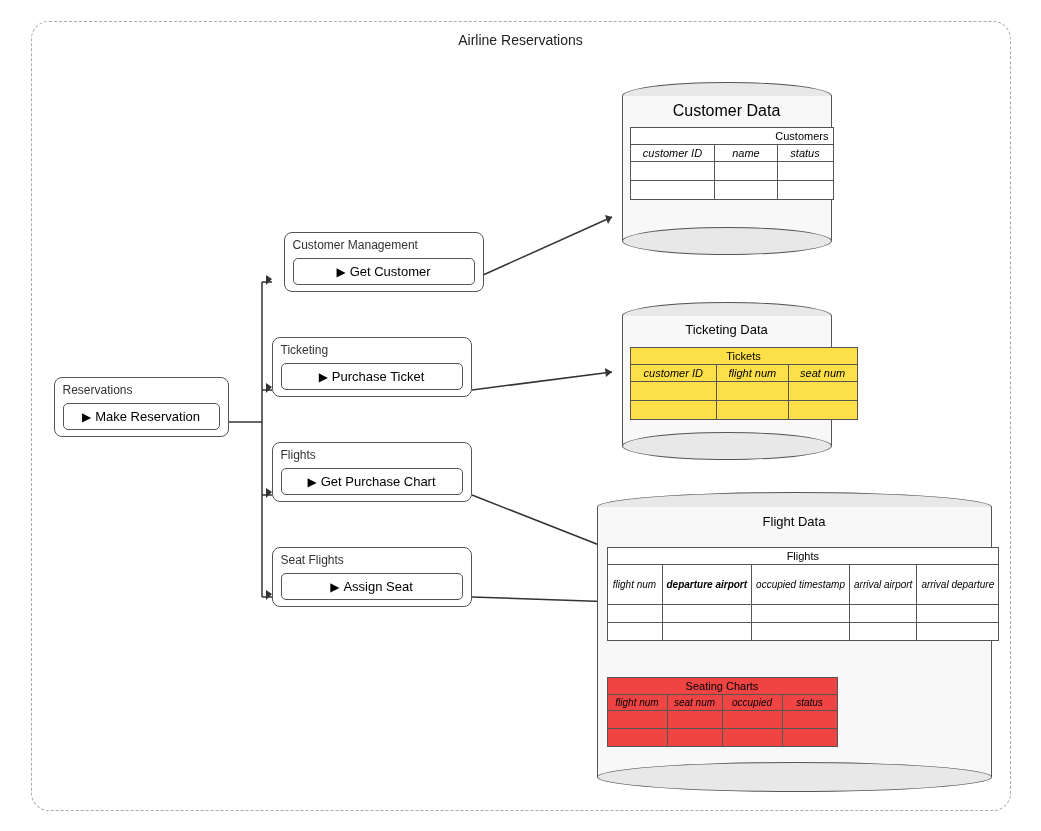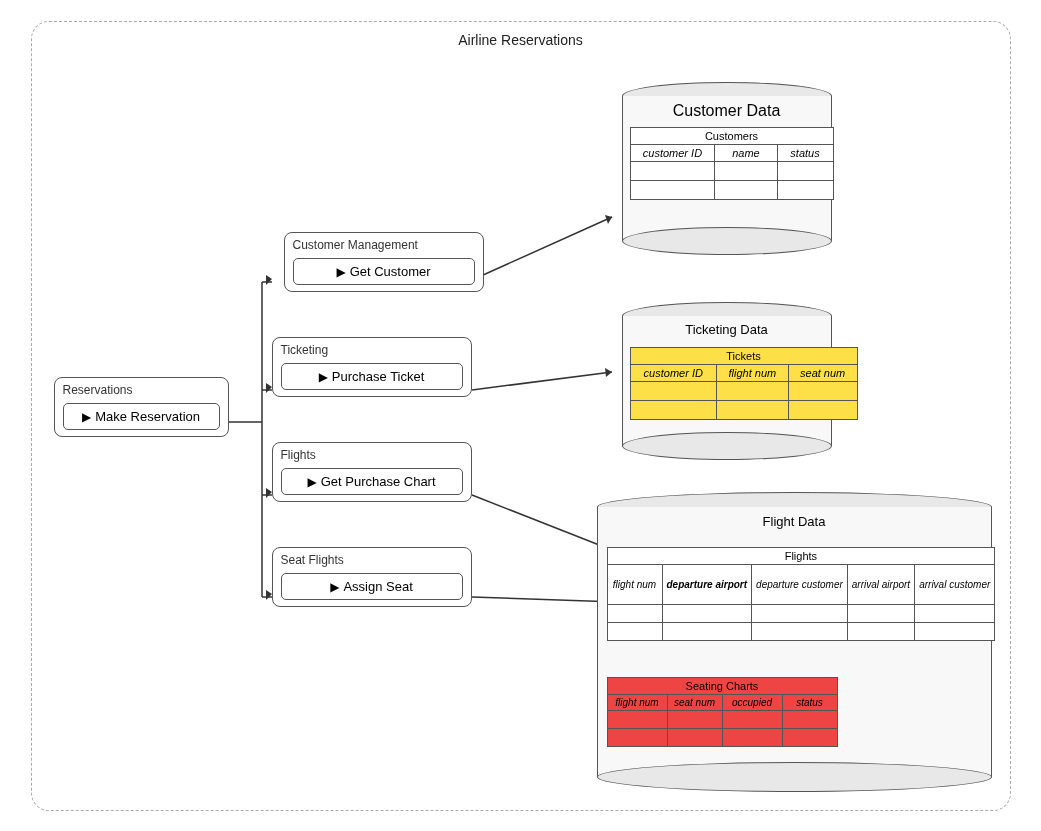--- a/index.html
+++ b/index.html
@@ -180,21 +180,21 @@
 
       <div style="position:absolute;top:14px;left:10px;width:210px;height:145px;border-left:1.5px solid #555;border-right:1.5px solid #555;background:#f8f8f8;"></div>
 
       <div style="position:absolute;top:145px;left:10px;width:210px;height:28px;border:1.5px solid #555;border-radius:50%;background:#e8e8e8;"></div>
 
       <div style="position:absolute;top:20px;left:0;width:230px;text-align:center;font-size:16px;font-weight:normal;">Customer Data</div>
 
       <table style="position:absolute;top:45px;left:18px;border-collapse:collapse;background:#fff;font-size:11px;width:204px;">
         <tbody>
             <tr>
-              <td colspan="3" style="border:1px solid #555;text-align:center;padding:2px 4px;">Customers</td>
+              <td colspan="3" style="border:1px solid #555;text-align:right;padding:2px 4px;">Customers</td>
             </tr>
         <tr>
           <th style="border:1px solid #555;font-style:italic;font-weight:normal;padding:2px 4px;min-width:60px;">customer ID</th>
           <th style="border:1px solid #555;font-style:italic;font-weight:normal;padding:2px 4px;min-width:50px;">name</th>
           <th style="border:1px solid #555;font-style:italic;font-weight:normal;padding:2px 4px;min-width:45px;">status</th>
         </tr>
         <tr>
               <td style="border:1px solid #555;padding:3px 4px;">&nbsp;</td>
               <td style="border:1px solid #555;padding:3px 4px;">&nbsp;</td>
               <td style="border:1px solid #555;padding:3px 4px;">&nbsp;</td>
@@ -248,23 +248,23 @@
       <div style="position:absolute;top:22px;left:0;width:415px;text-align:center;font-size:13px;">Flight Data</div>
 
       <table style="position:absolute;top:55px;left:20px;border-collapse:collapse;background:#fff;font-size:10px;">
         <tbody>
             <tr>
               <td colspan="5" style="border:1px solid #555;text-align:center;padding:2px 6px;font-size:11px;">Flights</td>
             </tr>
         <tr>
           <th style="border:1px solid #555;font-style:italic;font-weight:normal;padding:2px 4px;min-width:55px;">flight num</th>
           <th style="border:1px solid #555;font-style:italic;font-weight:bold;padding:14px 4px;min-width:60px;">departure airport</th>
-          <th style="border:1px solid #555;font-style:italic;font-weight:normal;padding:2px 4px;min-width:65px;">departure customer</th>
+          <th style="border:1px solid #555;font-style:italic;font-weight:normal;padding:2px 4px;min-width:65px;">occupied timestamp</th>
           <th style="border:1px solid #555;font-style:italic;font-weight:normal;padding:2px 4px;min-width:55px;">arrival airport</th>
-          <th style="border:1px solid #555;font-style:italic;font-weight:normal;padding:2px 4px;min-width:60px;">arrival customer</th>
+          <th style="border:1px solid #555;font-style:italic;font-weight:normal;padding:2px 4px;min-width:60px;">arrival departure</th>
         </tr>
         <tr>
           <td style="border:1px solid #555;padding:3px 4px;">&nbsp;</td>
           <td style="border:1px solid #555;padding:3px 4px;">&nbsp;</td>
           <td style="border:1px solid #555;padding:3px 4px;">&nbsp;</td>
           <td style="border:1px solid #555;padding:3px 4px;">&nbsp;</td>
           <td style="border:1px solid #555;padding:3px 4px;">&nbsp;</td>
         </tr>
         <tr>
           <td style="border:1px solid #555;padding:3px 4px;">&nbsp;</td>

